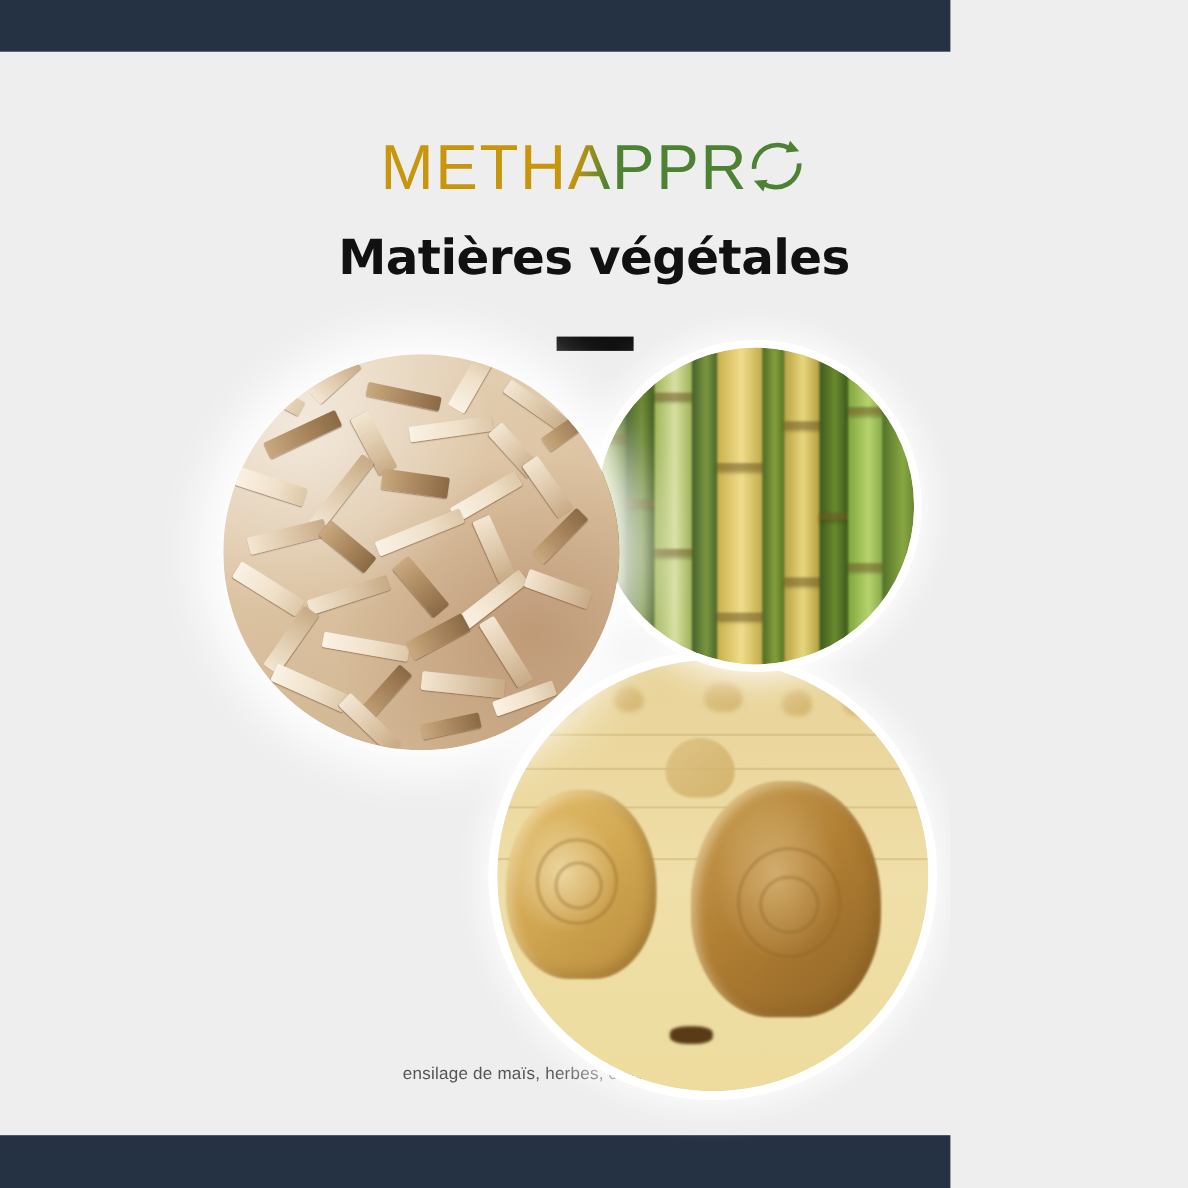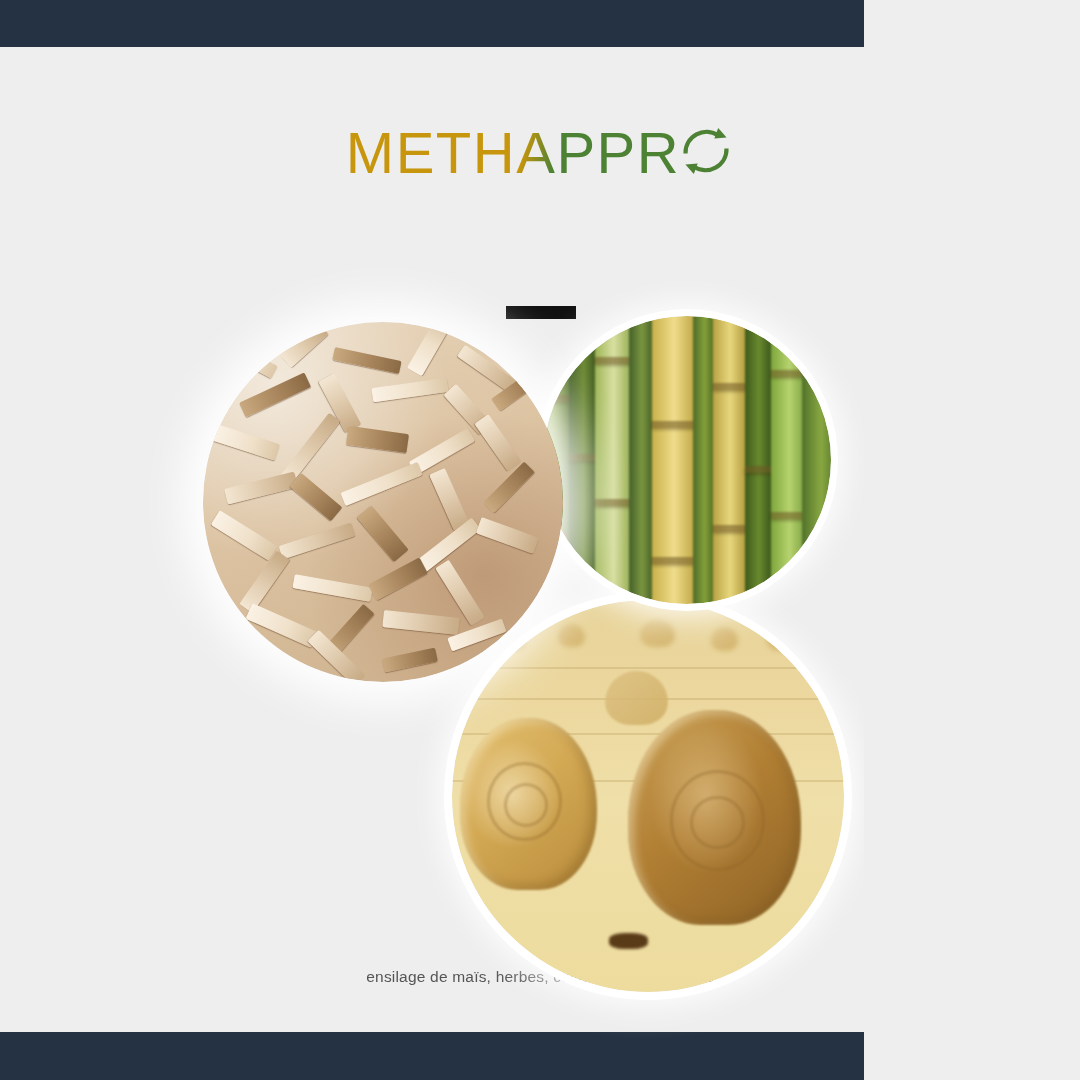--- a/index.html
+++ b/index.html
@@ -227,20 +227,21 @@
         <g fill="none" stroke="#4d8234" stroke-width="4.2" stroke-linecap="butt">
           <path d="M7.5 30.5 A21 21 0 0 1 40.5 12.6"></path>
           <path d="M48.5 25.5 A21 21 0 0 1 15.5 43.4"></path>
         </g>
         <polygon points="40.2,5.0 48.6,14.6 36.3,15.6" fill="#4d8234"></polygon>
         <polygon points="15.8,51.0 7.4,41.4 19.7,40.4" fill="#4d8234"></polygon>
       </svg>
     </span>
   </div>
 
+  <div class="title">Matières végétales</div>
 
   <div class="divider"></div>
 
   <div class="photo photo-chips">
     <div class="photo-inner">
       <div class="art">
         <div class="chips-bg"></div>
         <div class="chip pale" style="left:4%;  top:8%;  width:17%; height:4.0%; transform:rotate(28deg);"></div>
         <div class="chip" style="left:21%; top:4%;  width:14%; height:4.6%; transform:rotate(-42deg);"></div>
         <div class="chip dark" style="left:36%; top:9%;  width:19%; height:3.6%; transform:rotate(12deg);"></div>

